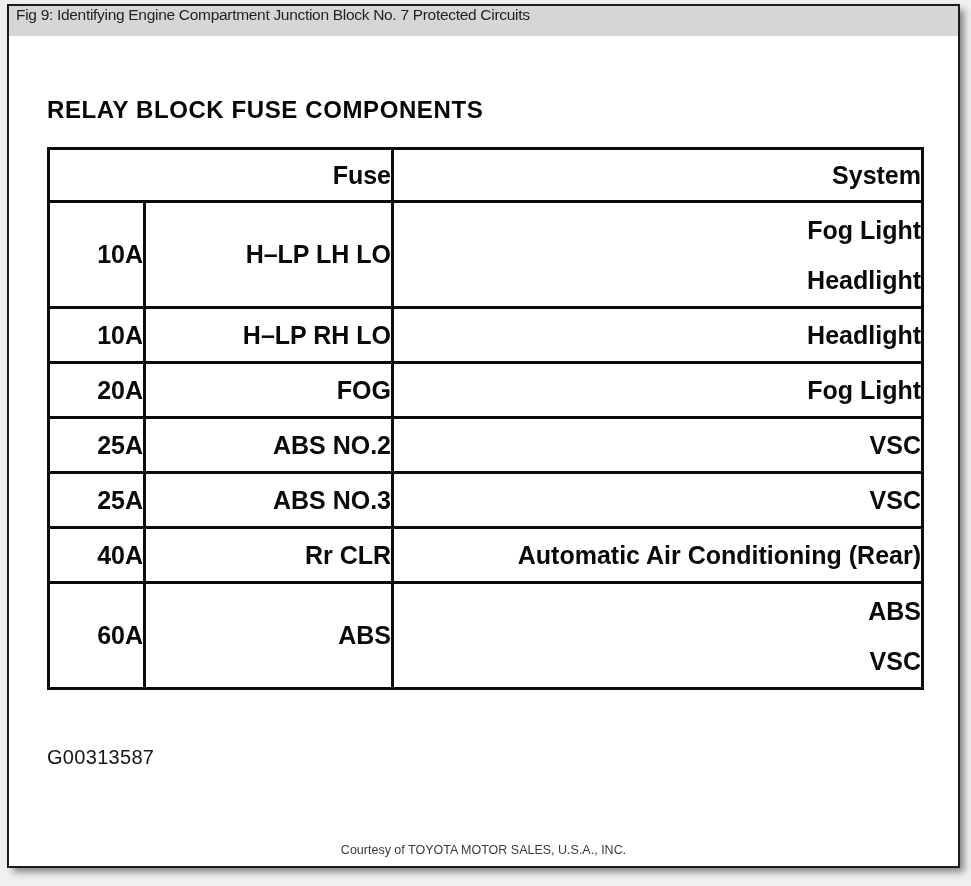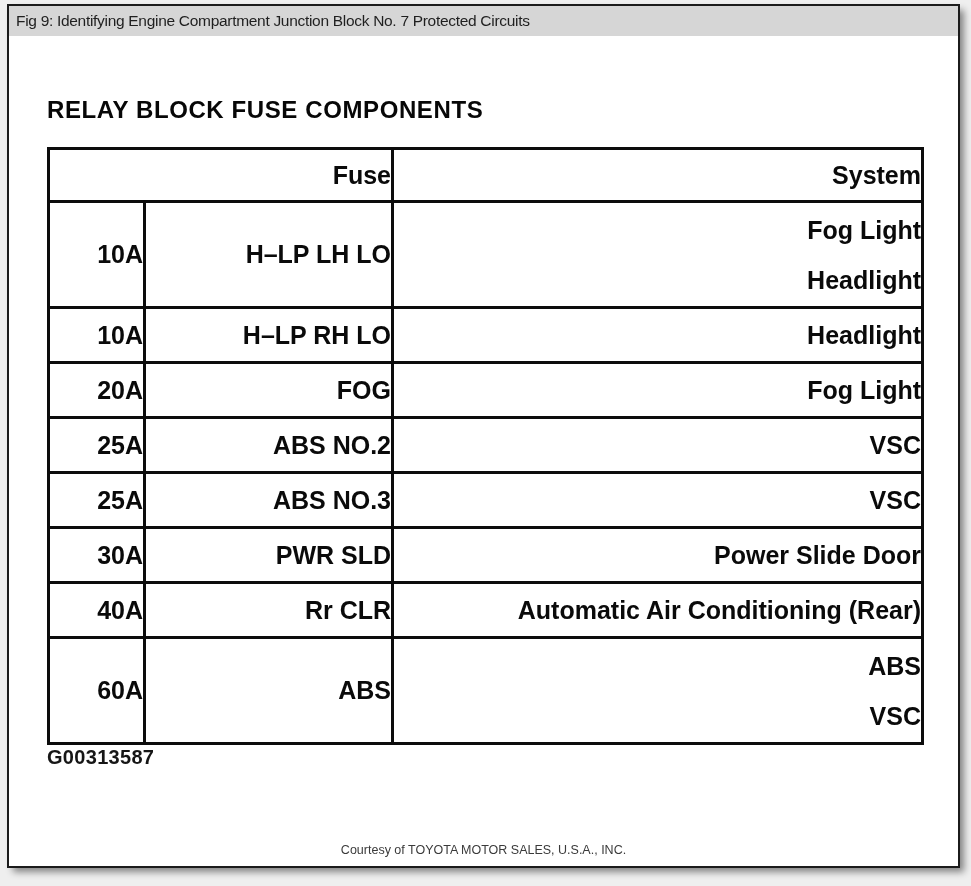--- a/index.html
+++ b/index.html
@@ -16,21 +16,20 @@
     background: #ffffff;
     border: 2px solid #1b1b1b;
     box-shadow: 5px 5px 7px -1px rgba(0,0,0,0.45);
   }
   .titlebar {
     position: absolute;
     left: 0; top: 0; right: 0;
     height: 30px;
     background: #d6d6d6;
     display: flex;
-    align-items: center;
     padding-left: 7px;
   }
   .titlebar span {
     font-size: 15.5px;
     letter-spacing: -0.3px;
     color: #1f1f1f;
   }
   .heading {
     position: absolute;
     left: 38px; top: 90px;
@@ -65,21 +64,21 @@
   th.h-fuse { padding-left: 18px; }
   th.h-sys  { padding-left: 10px; }
   td.amp    { padding-left: 10px; }
   td.name   { padding-left: 29px; }
   td.sys    { padding-left: 16px; }
   td.sys .sys-line { line-height: 50px; }
   .figure-id {
     position: absolute;
     left: 38px; top: 740px;
     font-size: 20px;
-    font-weight: bold;
+    font-weight: normal;
     color: #161616;
     letter-spacing: 0.3px;
   }
   .courtesy {
     position: absolute;
     left: 0; right: 0; top: 837px;
     text-align: center;
     font-size: 12.5px;
     color: #3a3a3a;
   }
@@ -138,27 +137,20 @@
           </td>
         </tr>
         <tr>
           <td class="amp">25A</td>
           <td class="name">ABS NO.3</td>
           <td class="sys">
             <div class="sys-line">VSC</div>
           </td>
         </tr>
         <tr>
-          <td class="amp">30A</td>
-          <td class="name">PWR SLD</td>
-          <td class="sys">
-            <div class="sys-line">Power Slide Door</div>
-          </td>
-        </tr>
-        <tr>
           <td class="amp">40A</td>
           <td class="name">Rr CLR</td>
           <td class="sys">
             <div class="sys-line">Automatic Air Conditioning (Rear)</div>
           </td>
         </tr>
         <tr class="tall">
           <td class="amp">60A</td>
           <td class="name">ABS</td>
           <td class="sys">

